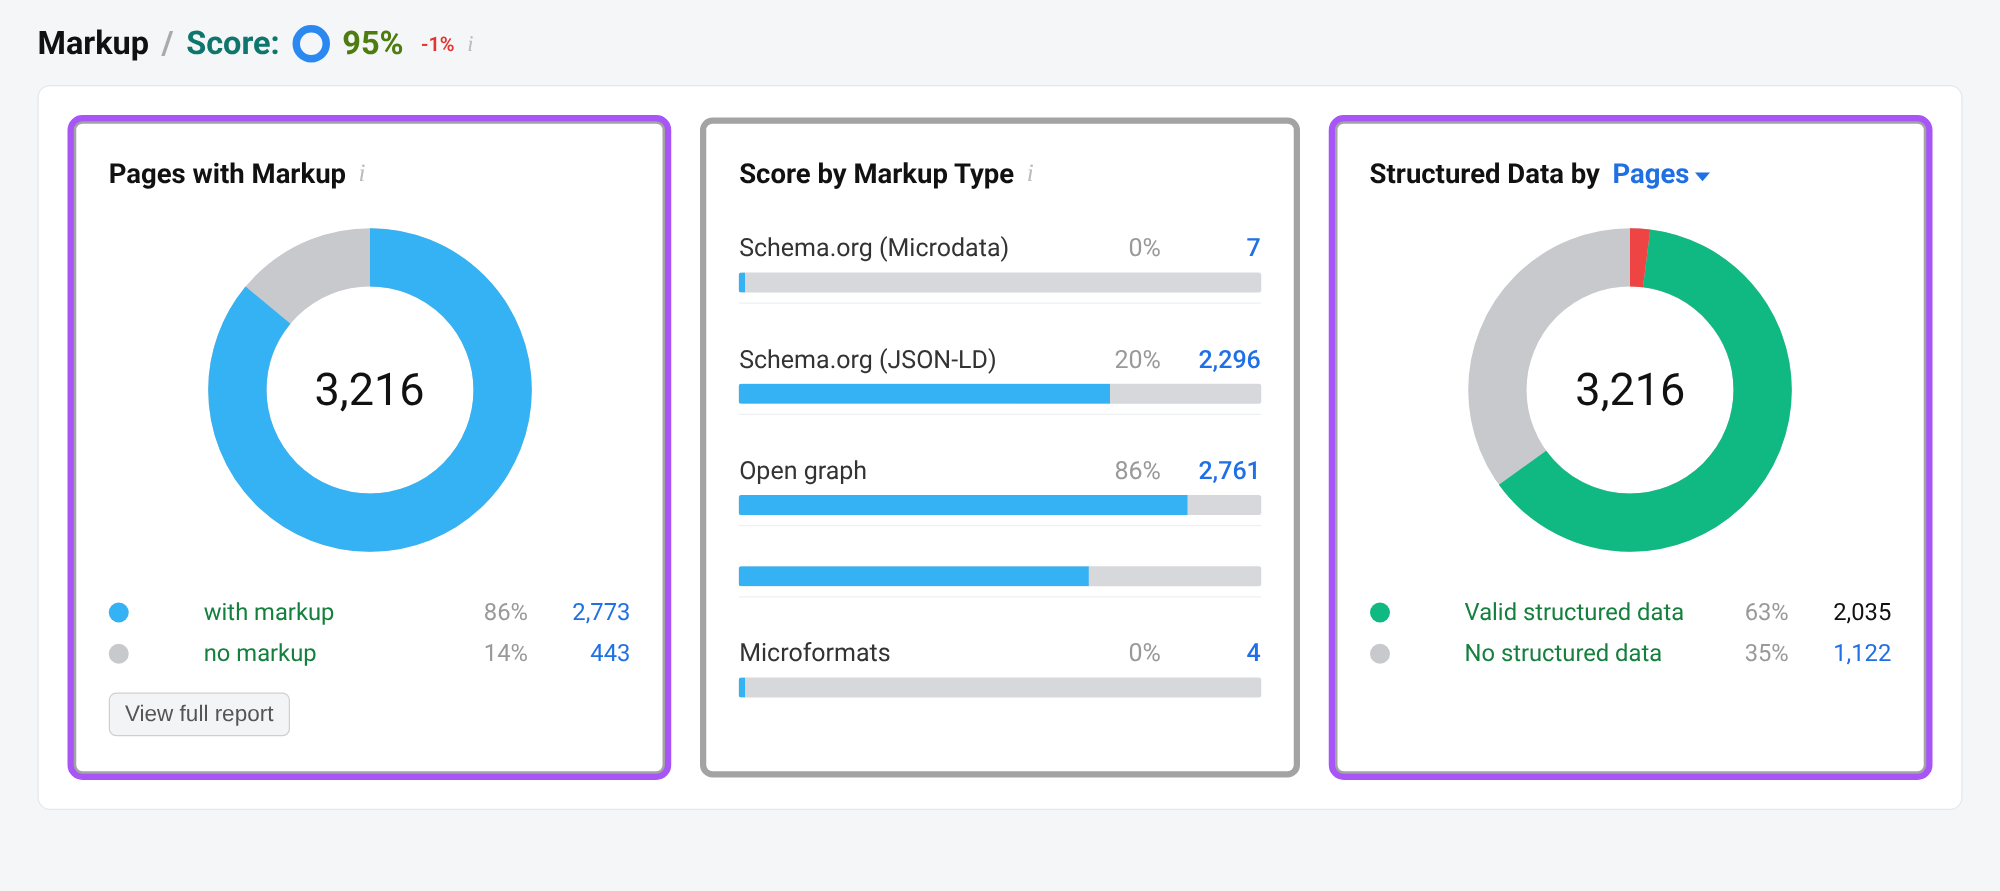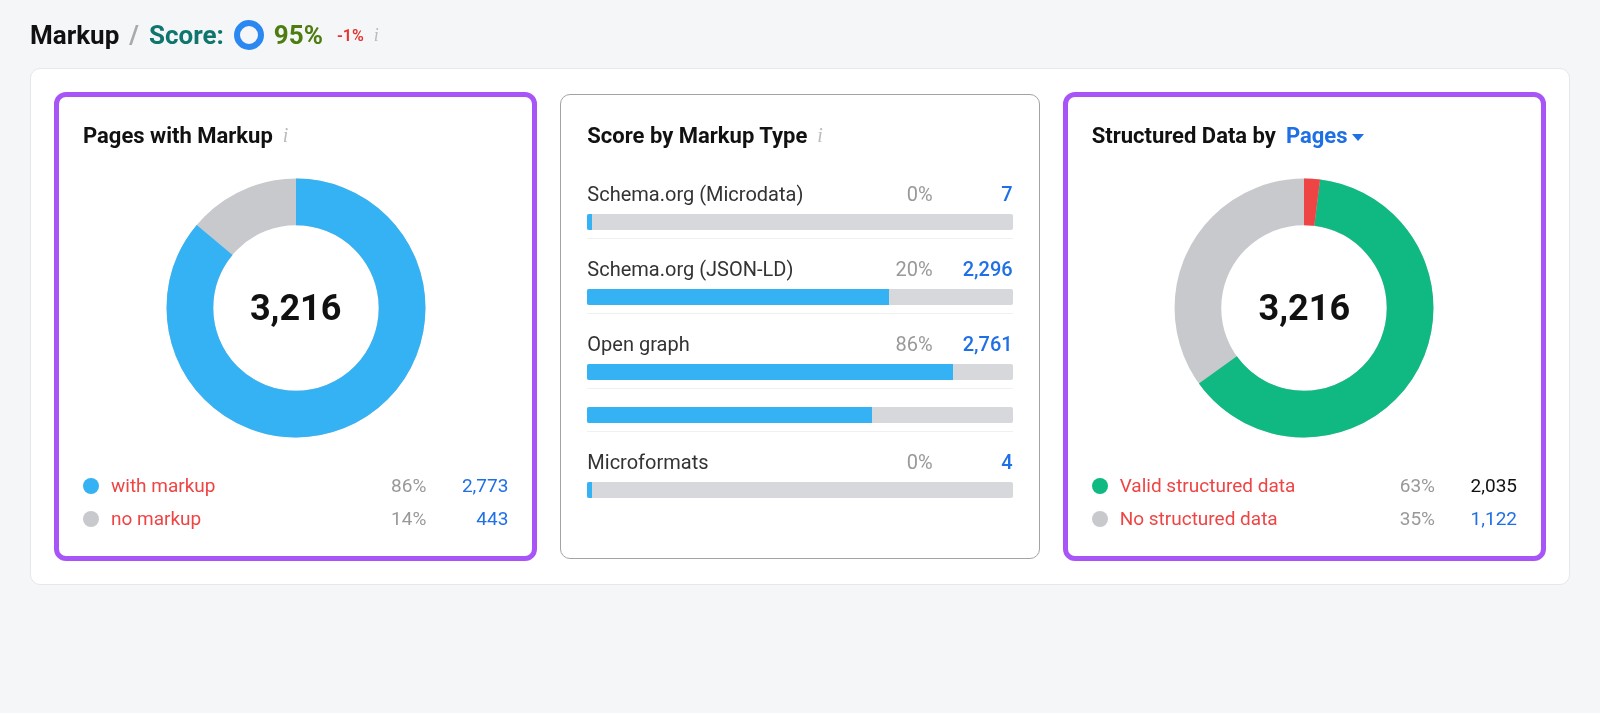--- a/index.html
+++ b/index.html
@@ -39,67 +39,67 @@
     background: #fff;
     border: 1px solid #e5e7eb;
     border-radius: 10px;
     padding: 25px;
     display: flex;
     gap: 25px;
   }
   .panel {
     flex: 1;
     background: #fff;
-    border: 1px solid #a3a3a3;
+    border: 5px solid #a3a3a3;
     border-radius: 10px;
     padding: 28px 26px;
     position: relative;
   }
   .panel.hl { outline: 5px solid #a855f7; outline-offset: -3px; }
   .panel-title {
     font-size: 22px; font-weight: 700; margin-bottom: 20px;
     display: flex; align-items: center; gap: 10px;
   }
   .panel-title .link { color: #1f6fe5; cursor: pointer; display: inline-flex; align-items: center; gap: 4px;}
   .chev { width: 0; height: 0; border-left: 6px solid transparent; border-right: 6px solid transparent; border-top: 7px solid #1f6fe5; margin-top: 3px;}
 
   
   .donut-wrap { display: flex; justify-content: center; margin: 8px 0 26px 0; }
   .donut { width: 280px; height: 280px; position: relative; }
   .donut svg { width: 100%; height: 100%; transform: rotate(-90deg); }
   .donut .center {
     position: absolute; inset: 0; display: flex; align-items: center; justify-content: center;
-    font-size: 36px; font-weight: 700;
+    font-size: 36px; font-weight: 400;
   }
 
   
   .legend { display: flex; flex-direction: column; gap: 10px; font-size: 19px; }
   .legend-row { display: flex; align-items: center; gap: 12px; }
   .dot { width: 16px; height: 16px; border-radius: 50%; flex-shrink: 0; }
-  .legend-row .lbl { flex: 1; color: #ef4444; }
+  .legend-row .lbl { flex: 1; color: #15803d; margin-left: 48px; }
   .legend-row .pct { color: #999; width: 56px; text-align: right; }
   .legend-row .cnt { width: 70px; text-align: right; }
   .cnt.link { color: #1f6fe5; cursor: pointer; }
   .cnt.plain { color: #111; }
 
   
   .vfr {
     margin-top: 20px;
     display: inline-block;
     font-size: 18px;
     color: #555;
     background: #f3f4f6;
     border: 1px solid #cfcfcf;
     border-radius: 6px;
     padding: 6px 12px;
     cursor: pointer;
   }
 
   
-  .bars { display: flex; flex-direction: column; gap: 4px; }
+  .bars { display: flex; flex-direction: column; gap: 18px; }
   .bar-item { padding: 14px 0 8px 0; border-bottom: 1px solid #eef0f2; }
   .bar-item:last-child { border-bottom: none; }
   .bar-top { display: flex; align-items: baseline; gap: 10px; font-size: 20px; margin-bottom: 8px;}
   .bar-top .name { flex: 1; color: #333; }
   .bar-top .bpct { color: #999; width: 52px; text-align: right; }
   .bar-top .bcnt { color: #1f6fe5; width: 70px; text-align: right; font-weight: 500; cursor: pointer;}
   .bar-track { height: 16px; background: #d6d8db; border-radius: 2px; overflow: hidden; }
   .bar-fill { height: 100%; background: #35b2f4; }
 
 </style>
@@ -139,20 +139,21 @@
           <span class="pct">86%</span>
           <span class="cnt link">2,773</span>
         </div>
         <div class="legend-row">
           <span class="dot" style="background: rgb(199, 201, 204);"></span>
           <span class="lbl">no markup</span>
           <span class="pct">14%</span>
           <span class="cnt link">443</span>
         </div>
       </div>
+    <button class="vfr">View full report</button>
   </div>
 
   <div class="panel">
     <div class="panel-title">
       <span>Score by Markup Type</span>
       <span class="info-i sm">i</span>
     </div>
     <div class="bars" id="bars">
         <div class="bar-item">
           <div class="bar-top">

